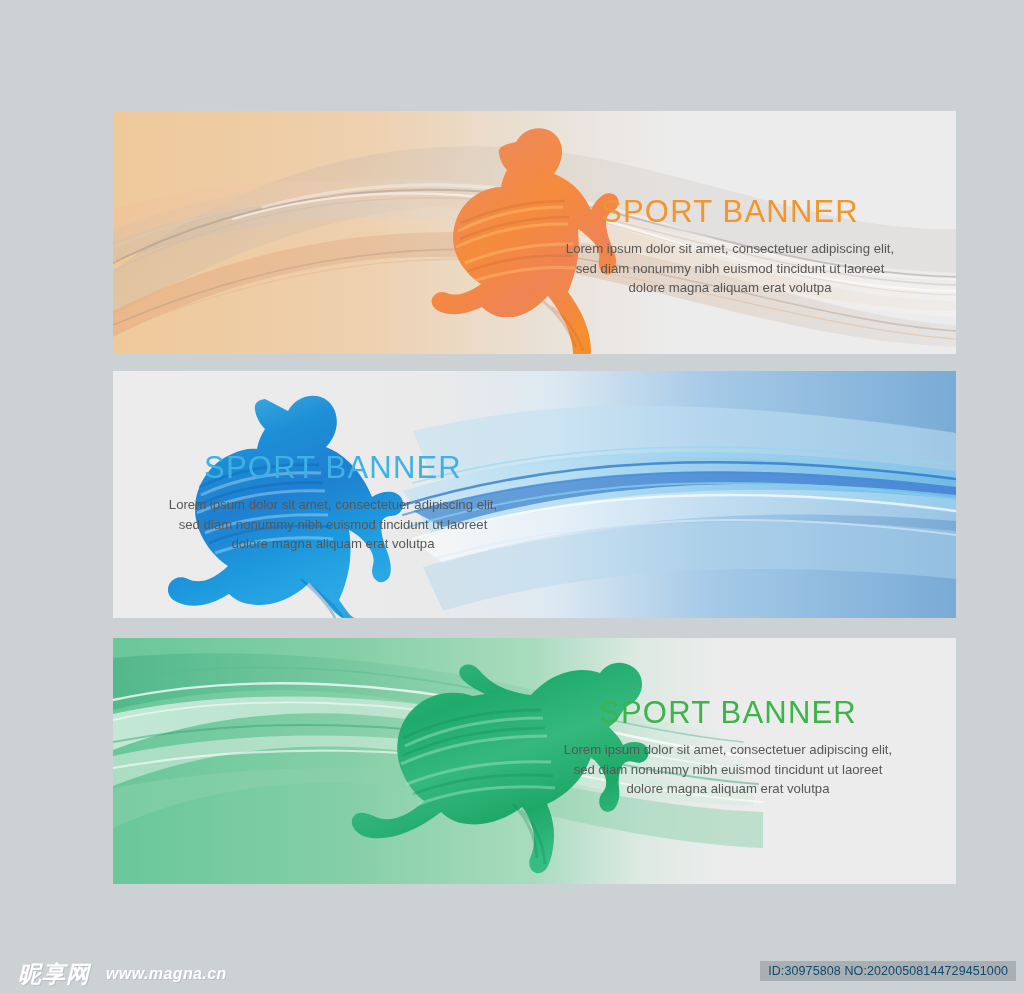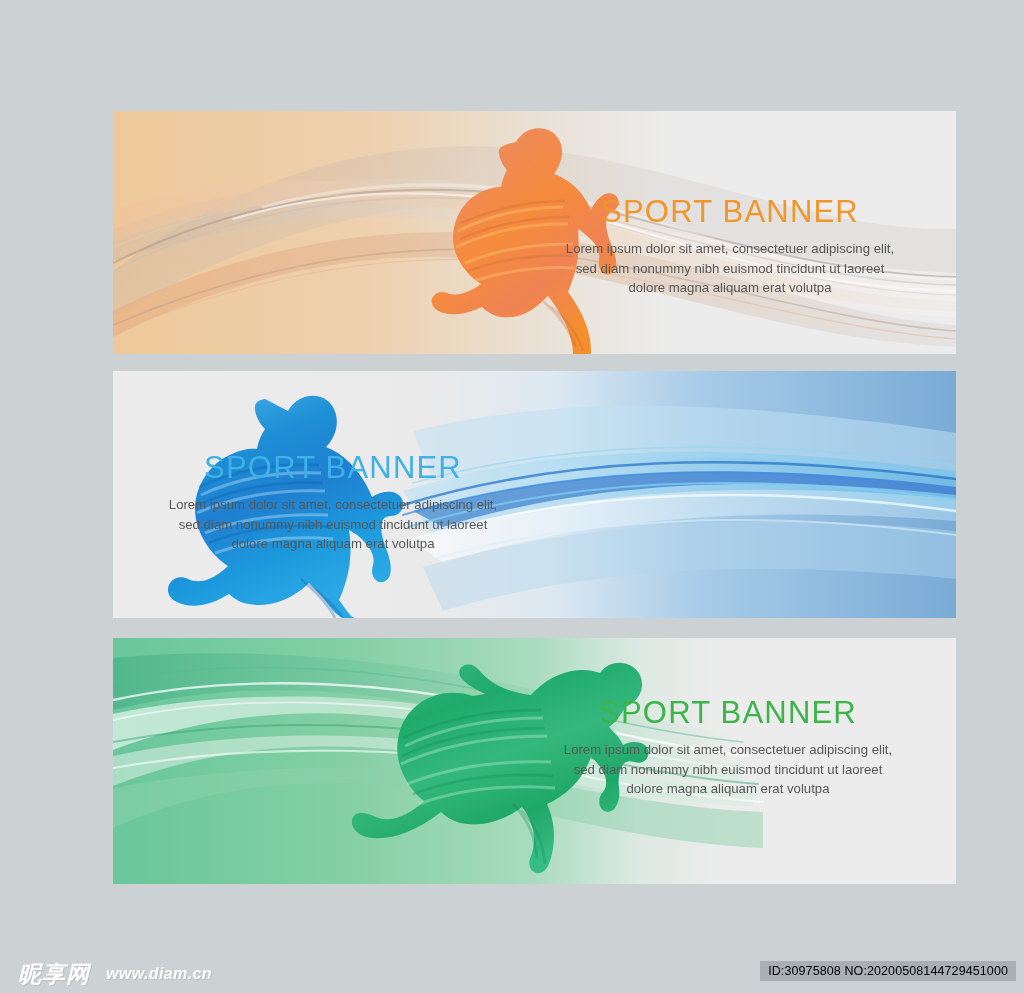--- a/index.html
+++ b/index.html
@@ -68,21 +68,21 @@
     font-style:italic;
   }
   .wm-url{
     position:absolute;left:106px;top:15px;
     font-size:16px;font-weight:700;font-style:italic;color:#fff;
     letter-spacing:.4px;
     text-shadow:1px 1px 0 #b9bec1;
   }
   .id-badge{
     position:absolute;right:8px;top:11px;
-    background:#aaafb3;color:#000000;
+    background:#aaafb3;color:#0c4a6e;
     font-size:12.5px;
     padding:3px 8px;
     letter-spacing:.1px;
     white-space:nowrap;
   }
 </style>
 </head>
 <body>
 
 <div class="stage">
@@ -370,17 +370,17 @@
     </svg>
 
     <div class="copy" id="copy-green">
       <h2 class="title">SPORT BANNER</h2>
       <p class="body">Lorem ipsum dolor sit amet, consectetuer adipiscing elit, sed diam nonummy nibh euismod tincidunt ut laoreet dolore magna aliquam erat volutpa</p>
     </div>
   </div>
 
   <div class="footer">
     <span class="wm-logo">昵享网</span>
-    <span class="wm-url">www.diam.cn</span>
+    <span class="wm-url">www.magna.cn</span>
     <span class="id-badge">ID:30975808 NO:20200508144729451000</span>
   </div>
 
 </div>
 
 </body></html>

